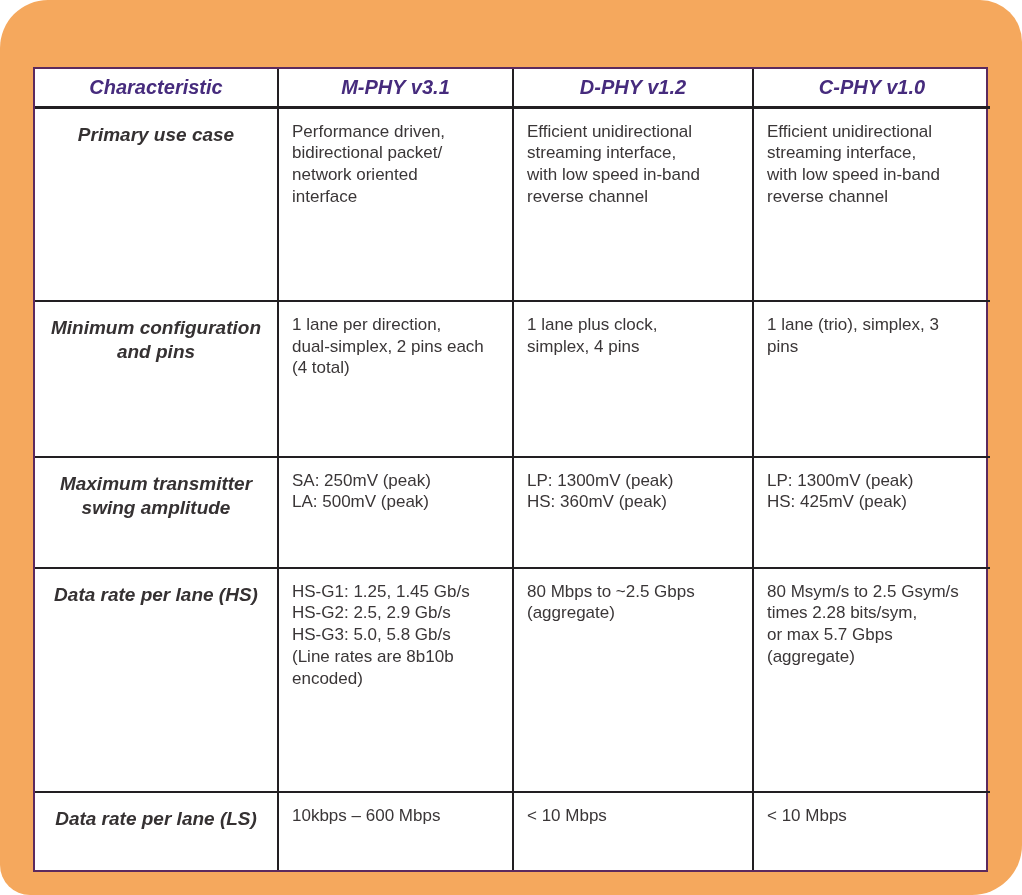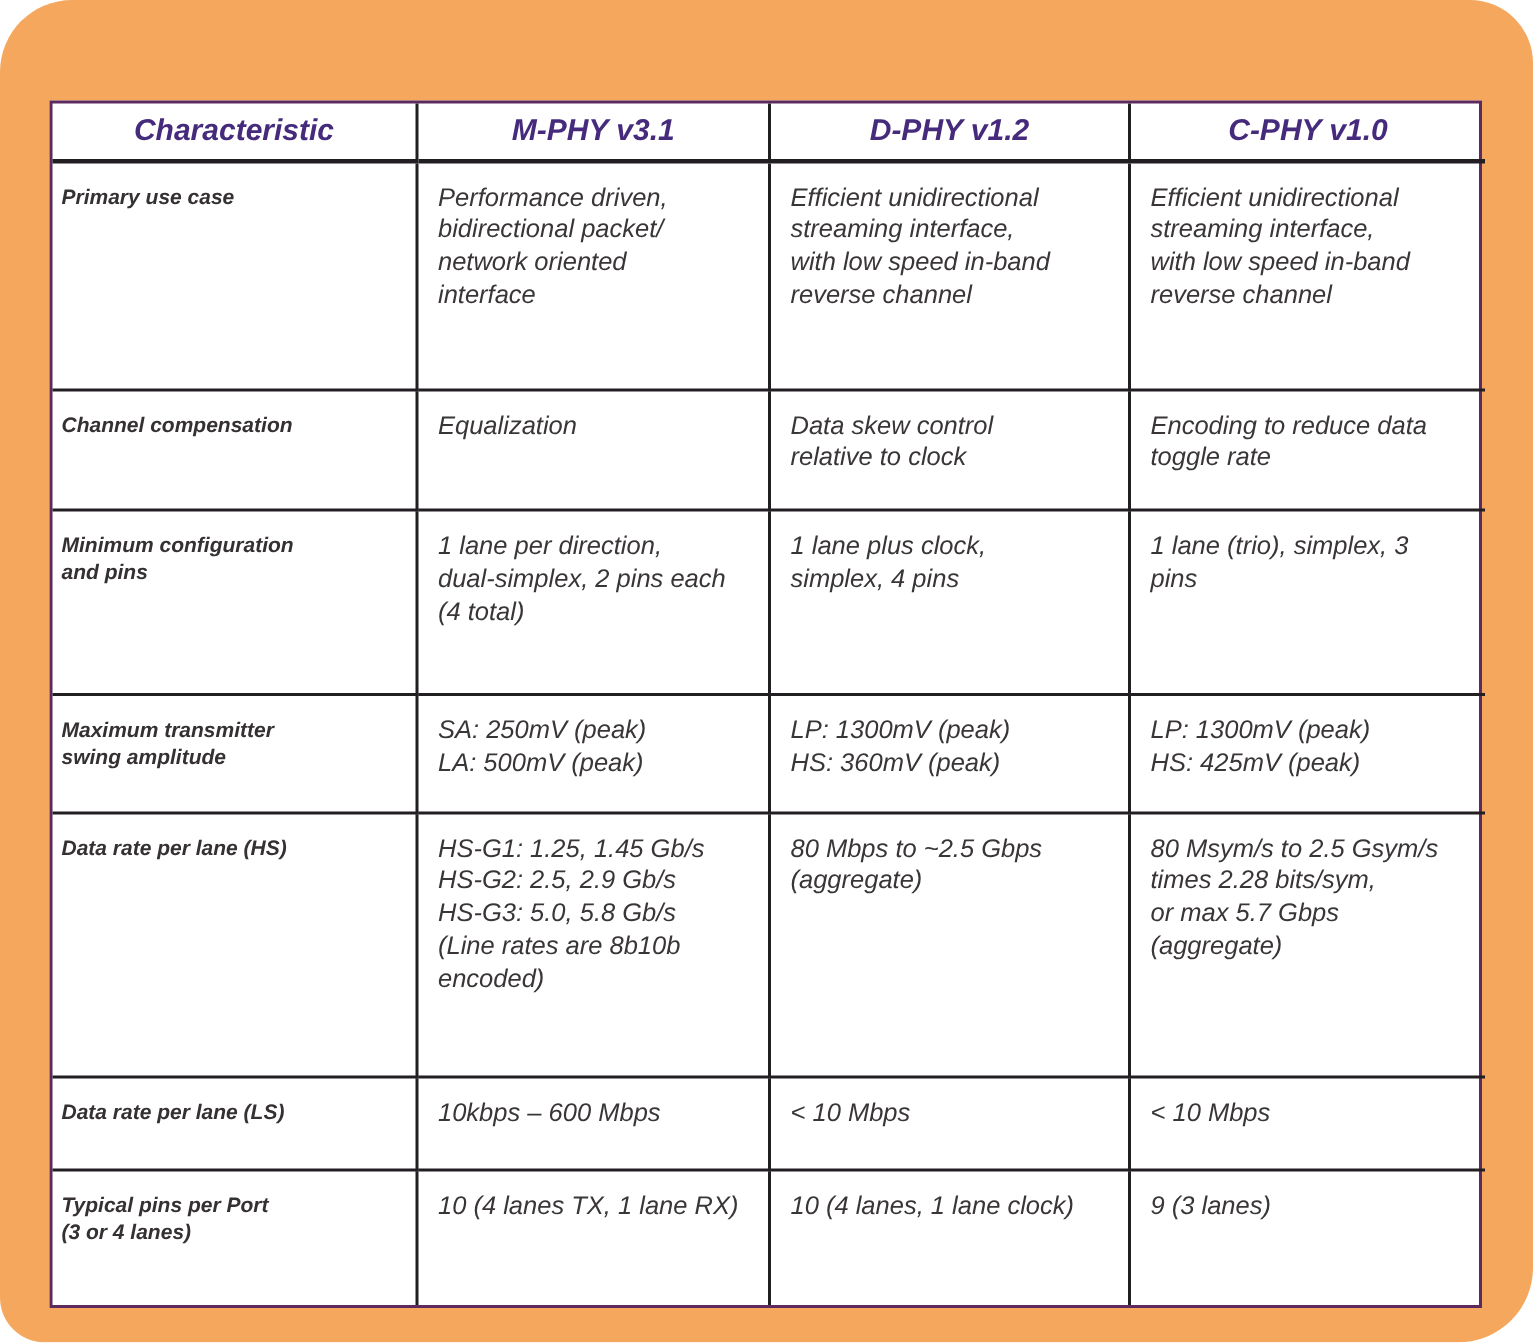--- a/index.html
+++ b/index.html
@@ -64,27 +64,26 @@
     text-align:center;
     vertical-align:middle;
     padding:2px 4px;
     white-space:normal;
   }
   td{
     font-size:17px;
     line-height:1.28;
     padding:12px 8px 8px 13px;
     text-align:left;
-    font-style:italic;
   }
   td.char{
     font-weight:bold;
     font-style:italic;
-    font-size:14px;
-    text-align:left;
+    font-size:19px;
+    text-align:center;
     padding:14px 6px 8px 6px;
     color:#353132;
   }
   tr.hr0{height:38px;}
   tr.r0{height:127px;}
   tr.r1{height:51px;}
   tr.r2{height:67px;}
   tr.r3{height:102px;}
   tr.r4{height:59px;}
   tr.r5{height:147px;}
@@ -123,28 +122,20 @@
 interface</td>
             <td>Efficient unidirectional
 streaming interface,
 with low speed in-band
 reverse channel</td>
             <td>Efficient unidirectional
 streaming interface,
 with low speed in-band
 reverse channel</td>
           </tr>
-          <tr class="r2">
-            <td class="char">Channel compensation</td>
-            <td>Equalization</td>
-            <td>Data skew control
-relative to clock</td>
-            <td>Encoding to reduce data
-toggle rate</td>
-          </tr>
           <tr class="r3">
             <td class="char">Minimum configuration
 and pins</td>
             <td>1 lane per direction,
 dual-simplex, 2 pins each
 (4 total)</td>
             <td>1 lane plus clock,
 simplex, 4 pins</td>
             <td>1 lane (trio), simplex, 3
 pins</td>
@@ -172,24 +163,17 @@
 times 2.28 bits/sym,
 or max 5.7 Gbps
 (aggregate)</td>
           </tr>
           <tr class="r6">
             <td class="char">Data rate per lane (LS)</td>
             <td>10kbps – 600 Mbps</td>
             <td>&lt; 10 Mbps</td>
             <td>&lt; 10 Mbps</td>
           </tr>
-          <tr class="r8">
-            <td class="char">Typical pins per Port
-(3 or 4 lanes)</td>
-            <td>10 (4 lanes TX, 1 lane RX)</td>
-            <td>10 (4 lanes, 1 lane clock)</td>
-            <td>9 (3 lanes)</td>
-          </tr>
         </tbody>
       </table>
     </div>
   </div>
 </div>
 
 </body></html>

